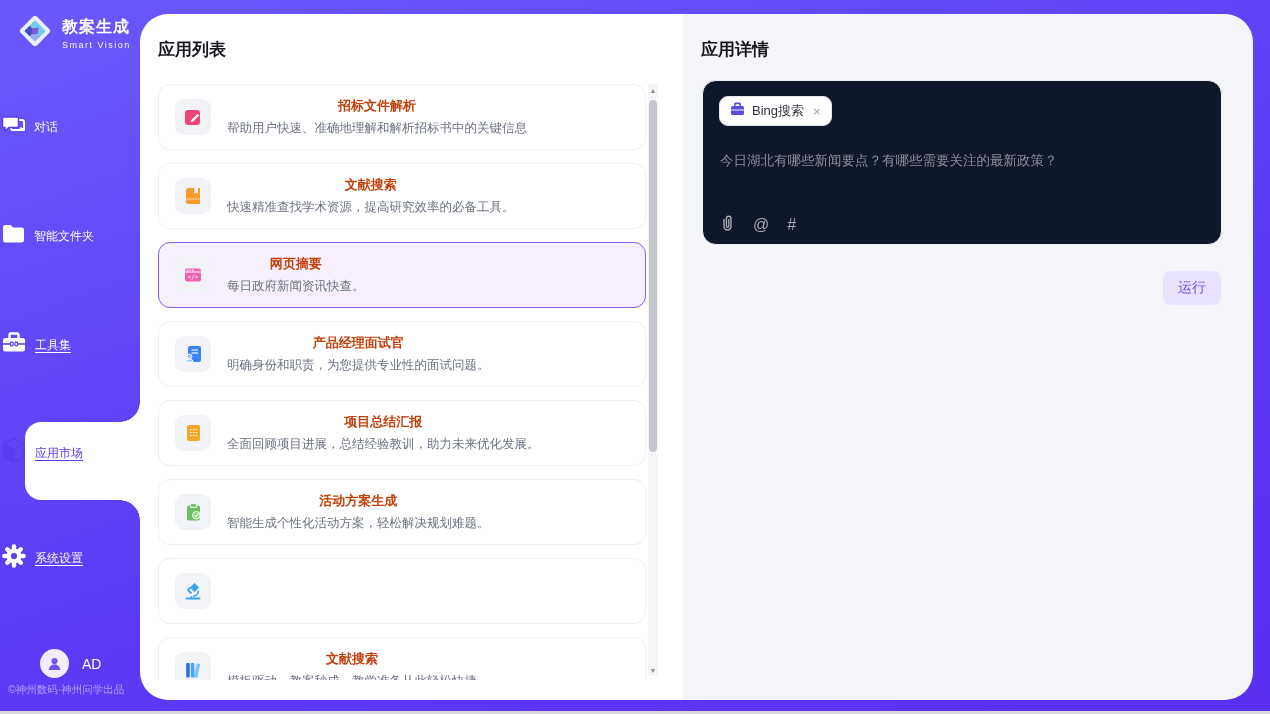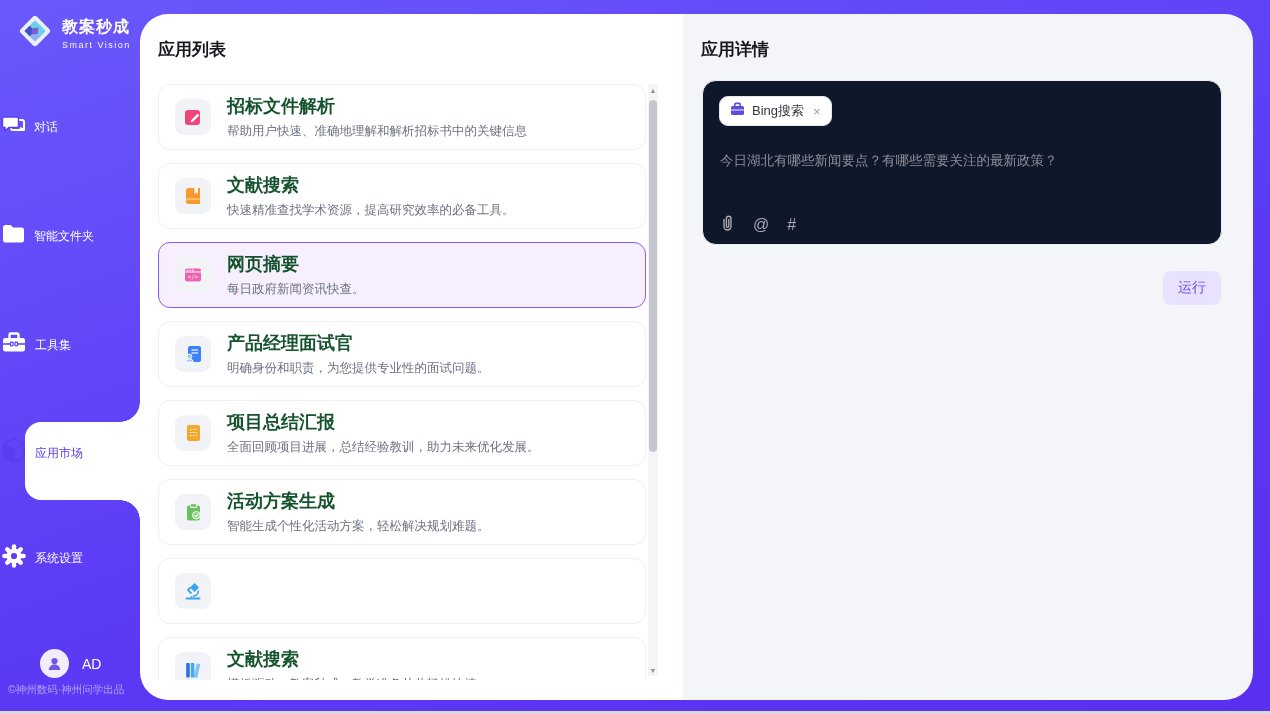--- a/index.html
+++ b/index.html
@@ -25,21 +25,21 @@
   .brand { position:absolute; left:16px; top:12px; display:flex; align-items:center; gap:8px; }
   .brand-text { display:flex; flex-direction:column; color:#fff; }
   .brand-name { font-size:16px; font-weight:bold; letter-spacing:1px; }
   .brand-sub  { font-size:9px; letter-spacing:1.5px; margin-top:2px; opacity:.95; }
 
   .nav-item {
     position:absolute; left:0; width:128px; display:flex; flex-direction:row;
     align-items:center; gap:7px; color:#fff; cursor:pointer;
   }
   .nav-label { font-size:12px; }
-  .nav-label.u { text-underline-offset:3px; }
+  .nav-label.u { text-decoration:underline; text-underline-offset:3px; }
   .nav-chat     { top:112px; }
   .nav-folder   { top:222px; }
   .nav-toolbox  { top:330px; }
   .nav-market   { top:436px; color:#5b3df0; }
   .nav-settings { top:542px; }
 
   
   .bump { position:absolute; left:25px; top:422px; width:115px; height:78px;
           background:#fff; border-radius:16px 0 0 16px; }
   .bump::before { content:""; position:absolute; right:0; top:-20px; width:20px; height:20px;
@@ -55,21 +55,21 @@
   
   .panel-title { position:absolute; left:18px; top:24px; font-size:17px; font-weight:bold; color:#16181d; }
   .list-viewport { position:absolute; left:18px; top:70px; width:488px; height:596px; overflow:hidden; }
   .card {
     width:488px; height:66px; background:#fff; border:1px solid #efeff4; border-radius:12px;
     margin-bottom:13px; display:flex; align-items:center; padding:0 16px; gap:16px; cursor:pointer;
   }
   .card.selected { background:#f7effe; border:1px solid #8a5cf6; }
   .card-icon { width:36px; height:36px; border-radius:9px; background:#f1f3f7; flex:0 0 36px;
                display:flex; align-items:center; justify-content:center; }
-  .card-title { font-size:18px; font-weight:bold; color:#14532d; margin-bottom:5px; }
+  .card-title { font-size:13px; font-weight:bold; color:#c2410c; margin-bottom:5px;text-align:center; }
   .card-desc  { font-size:12.5px; color:#6b7280; }
 
   
   .scrollbar { position:absolute; left:508px; top:70px; width:10px; height:592px; background:#f5f5f7; }
   .sb-arrow { position:absolute; left:0; width:10px; height:12px; color:#8a8f98; font-size:7px;
               display:flex; align-items:center; justify-content:center; cursor:pointer; }
   .sb-up { top:0; } .sb-down { bottom:0; }
   .sb-thumb { position:absolute; left:1px; top:16px; width:8px; height:352px; background:#c4c8ce; border-radius:4px; cursor:pointer; }
 
   
@@ -96,21 +96,21 @@
         <g transform="rotate(45 19 19)">
           <rect x="7.5" y="7.5" width="23" height="23" rx="3" fill="#e9f1ff"></rect>
           <rect x="11.5" y="11.5" width="15" height="15" rx="1" fill="#8fb0f2"></rect>
           <path d="M11.5 11.5h15v7.5h-15z" fill="#6fd0ea"></path>
           <path d="M11.5 19h7.5v7.5h-7.5z" fill="#4450c0"></path>
           <path d="M19 14l4 5-4 5-4-5z" fill="#7a5fd8"></path>
         </g>
       </svg>
     </span>
     <span class="brand-text">
-      <span class="brand-name">教案秒成</span>
+      <span class="brand-name">教案生成</span>
       <span class="brand-sub">Smart Vision</span>
     </span>
   </div>
 
   <div class="nav-item nav-chat">
     <span>
       <svg width="27" height="26" viewBox="0 0 27 26">
         <rect x="11" y="8" width="13" height="10" rx="2" fill="none" stroke="#fff" stroke-width="2"></rect>
         <path d="M24 14v4l-4-2" fill="none" stroke="#fff" stroke-width="2" stroke-linejoin="round"></path>
         <path d="M4 5h13a1.5 1.5 0 011.5 1.5V14a1.5 1.5 0 01-1.5 1.5H9l-4 3.5v-3.5H4A1.5 1.5 0 012.5 14V6.5A1.5 1.5 0 014 5z" fill="#fff" stroke="#5c3bf5" stroke-width="1.4"></path>

